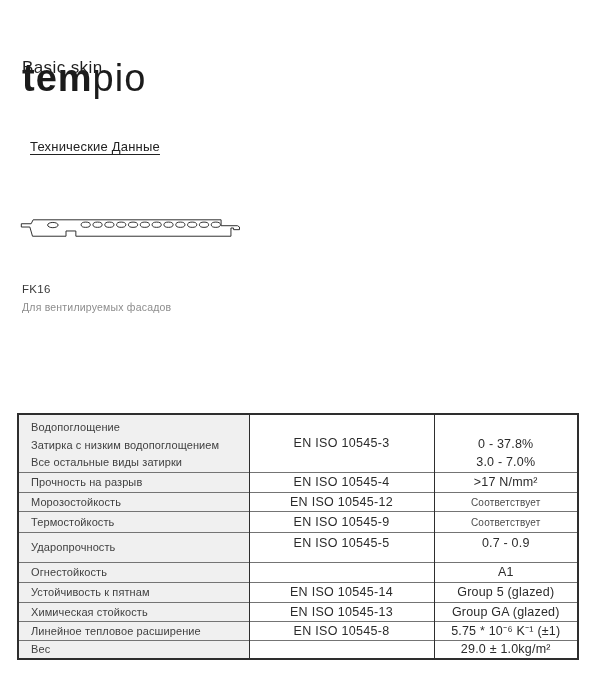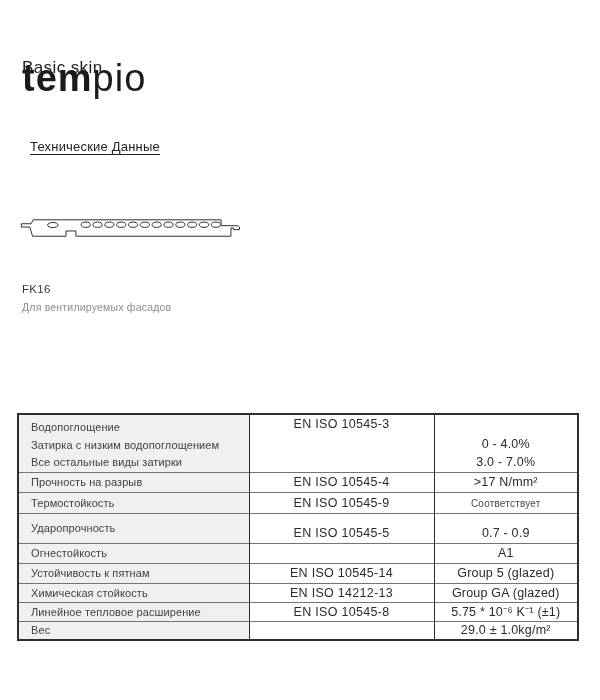--- a/index.html
+++ b/index.html
@@ -42,25 +42,25 @@
   td.norm  { background:#fff; text-align:center; font-size:12.5px;
              color:#2b2b2b; letter-spacing:0.3px; }
   td.value { background:#fff; text-align:center; font-size:12.5px;
              color:#2b2b2b; letter-spacing:0.2px; }
   td.value .small { font-size:10px; color:#4a4a4a; letter-spacing:0.2px; }
 
   
   tr.r1 td { vertical-align:top; }
   tr.r1 td.prop  { padding-top:4px; }
   tr.r1 td.prop span  { display:block; line-height:17.5px; }
-  tr.r1 td.norm  { padding-top:2px; }
+  tr.r1 td.norm  { padding-top:21px; }
   tr.r1 td.value { padding-top:20px; }
   tr.r1 td.value span { display:block; line-height:18px; }
   
-  tr.r5 td.norm, tr.r5 td.value { vertical-align:top; padding-top:12px; }
+  tr.r5 td.norm, tr.r5 td.value { vertical-align:top; padding-top:3px; }
 </style>
 </head>
 <body>
 
 <div class="page">
 
   <div class="logo"><span class="bold">tem</span><span class="light">pio</span></div>
 
   <div class="product-name">Basic skin</div>
 
@@ -96,28 +96,33 @@
       </colgroup>
     <tbody>
       <tr class="r1" style="height:55px">
         <td class="prop">
           <span>Водопоглощение</span>
           <span>Затирка с низким водопоглощением</span>
           <span>Все остальные виды затирки</span>
         </td>
         <td class="norm">EN ISO 10545-3</td>
         <td class="value">
-          <span>0 - 4.0%</span>
+          <span>0 - 37.8%</span>
           <span>3.0 - 7.0%</span>
         </td>
       </tr>
       <tr style="height:20px">
         <td class="prop">Прочность на разрыв</td>
         <td class="norm">EN ISO 10545-4</td>
         <td class="value">&gt;17 N/mm²</td>
+      </tr>
+      <tr style="height:19px">
+        <td class="prop">Морозостойкость</td>
+        <td class="norm">EN ISO 10545-12</td>
+        <td class="value"><span class="small">Соответствует</span></td>
       </tr>
       <tr style="height:21px">
         <td class="prop">Термостойкость</td>
         <td class="norm">EN ISO 10545-9</td>
         <td class="value"><span class="small">Соответствует</span></td>
       </tr>
       <tr class="r5" style="height:30px">
         <td class="prop">Ударопрочность</td>
         <td class="norm">EN ISO 10545-5</td>
         <td class="value">0.7 - 0.9</td>
@@ -127,21 +132,21 @@
         <td class="norm"></td>
         <td class="value">A1</td>
       </tr>
       <tr style="height:20px">
         <td class="prop">Устойчивость к пятнам</td>
         <td class="norm">EN ISO 10545-14</td>
         <td class="value">Group 5 (glazed)</td>
       </tr>
       <tr style="height:19px">
         <td class="prop">Химическая стойкость</td>
-        <td class="norm">EN ISO 14212-13</td>
+        <td class="norm">EN ISO 10545-13</td>
         <td class="value">Group GA (glazed)</td>
       </tr>
       <tr style="height:19px">
         <td class="prop">Линейное тепловое расширение</td>
         <td class="norm">EN ISO 10545-8</td>
         <td class="value">5.75 * 10⁻⁶ K⁻¹ (±1)</td>
       </tr>
       <tr style="height:19px">
         <td class="prop">Вес</td>
         <td class="norm"></td>

